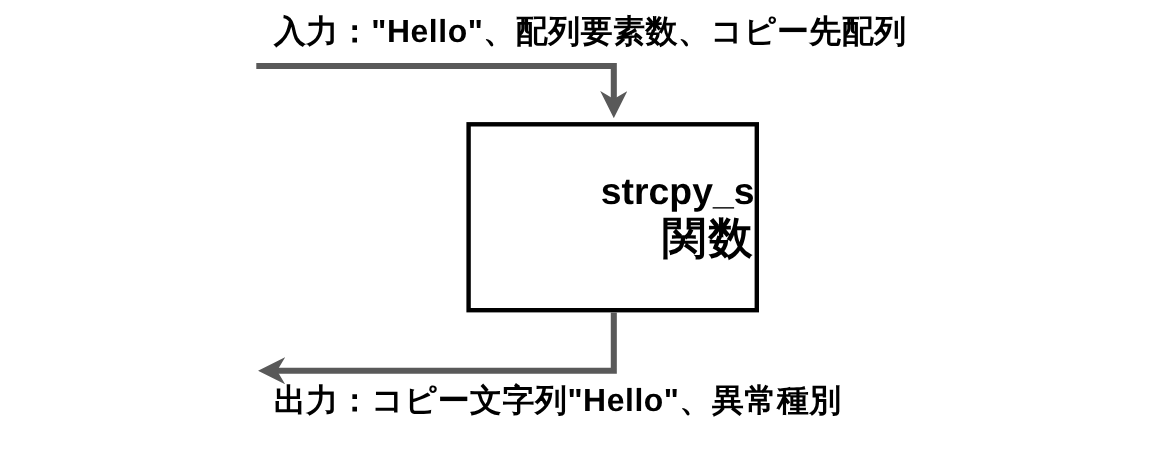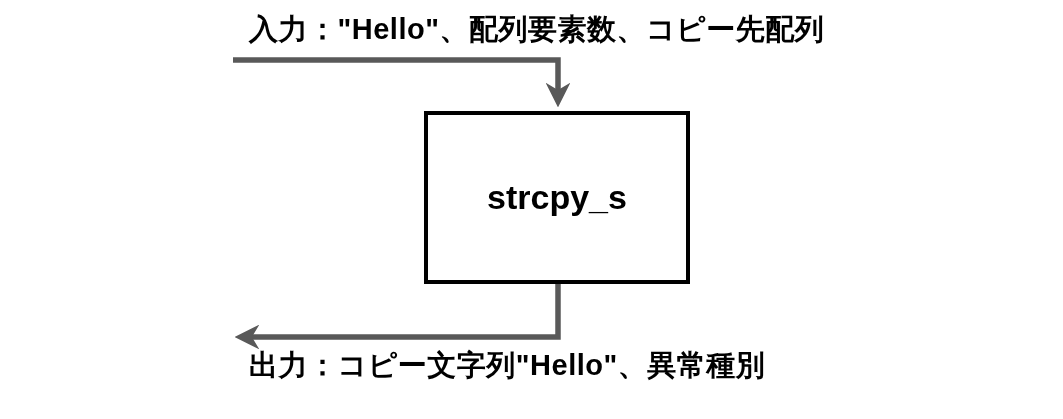--- a/index.html
+++ b/index.html
@@ -44,21 +44,21 @@
   .function-box {
     position: absolute;
     left: 424px;
     top: 111px;
     width: 266px;
     height: 173px;
     background: var(--color-box-fill, #ffffff);
     border: 4px solid var(--color-box-border, #000000);
     display: flex;
     flex-direction: column;
-    align-items: center;
+    align-items: flex-end;
     justify-content: center;
     gap: 2px;
   }
   .fn-name {
     font-weight: bold;
     font-size: 34px;
     line-height: 1.1;
     color: var(--color-text, #000000);
   }
   .fn-kanji {
@@ -81,17 +81,18 @@
       <marker id="arrowhead" viewBox="0 0 10 10" refX="7" refY="5" markerWidth="4.5" markerHeight="4.5" orient="auto">
         <path class="arrow-head" d="M 0 0 L 10 5 L 0 10 L 3 5 Z"></path>
       </marker>
     </defs>
     <polyline class="arrow-path" points="233,60 558,60 558,100" marker-end="url(#arrowhead)"></polyline>
     <polyline class="arrow-path" points="558,284 558,337 242,337" marker-end="url(#arrowhead)"></polyline>
   </svg>
 
   <div class="function-box">
     <div class="fn-name">strcpy_s</div>
+    <div class="fn-kanji">関数</div>
   </div>
 
   <div class="label output-label">出力：コピー文字列"Hello"、異常種別</div>
 
 </div>
 
 </body></html>

